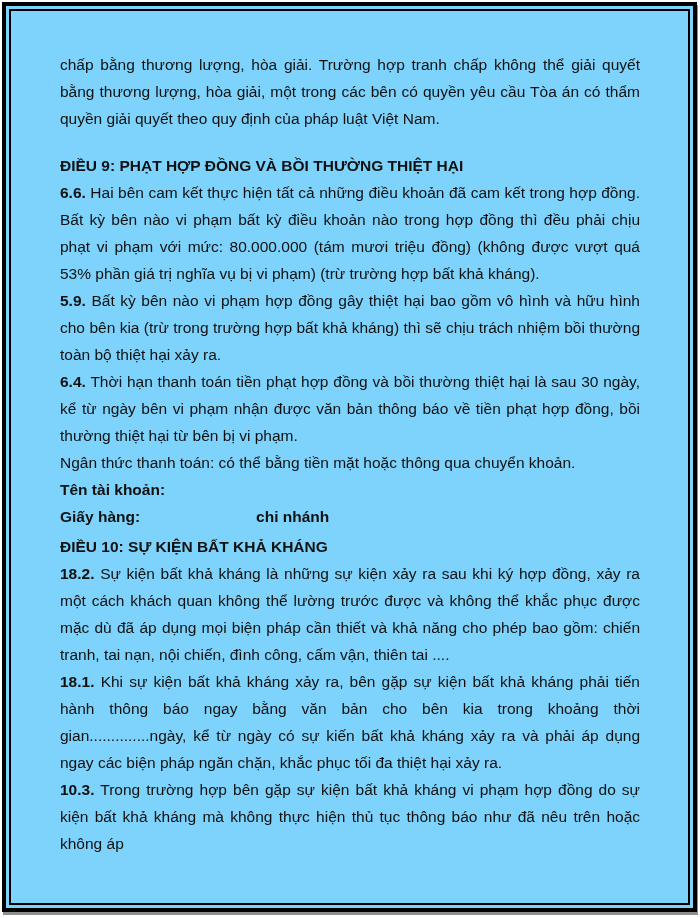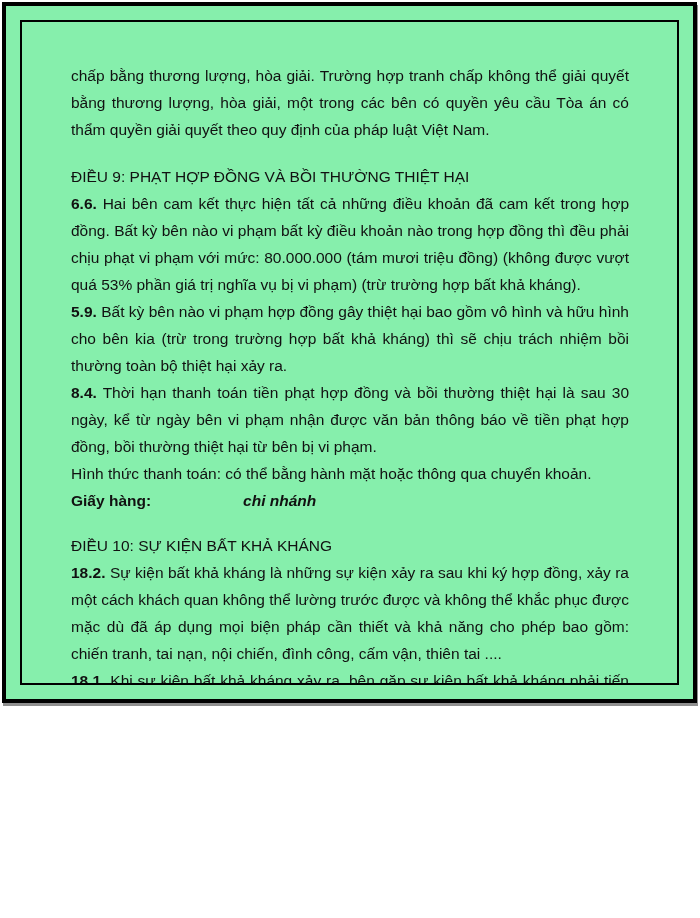--- a/index.html
+++ b/index.html
@@ -9,24 +9,24 @@
     width: 700px;
     height: 918px;
     overflow: hidden;
   }
   .page-frame {
     box-sizing: border-box;
     position: absolute;
     left: 2px;
     top: 2px;
     width: 695px;
-    height: 701px;
+    height: 910px;
     border: 4px solid #000000;
-    padding: 14px;
-    background: #86efac;
+    padding: 3px;
+    background: #7dd3fc;
     box-shadow: 1px 3px 0 #8f8f8f;
   }
   .page-inner {
     box-sizing: border-box;
     width: 100%;
     height: 100%;
     border: 2px solid #000000;
     padding: 40px 48px 20px 49px;
     overflow: hidden;
   }
@@ -34,58 +34,58 @@
     font-family: "Liberation Sans", "DejaVu Sans", sans-serif;
     font-size: 15.5px;
     line-height: 27px;
     color: #111111;
     text-align: justify;
   }
   .content p {
     margin: 0;
   }
   p.heading {
-    font-weight: normal;
+    font-weight: bold;
     text-align: left;
   }
   p.heading-9  { margin-top: 20px; }
-  p.heading-10 { margin-top: 18px; }
+  p.heading-10 { margin-top: 3px; }
   .num { font-weight: bold; }
   p.account-line {
     font-weight: bold;
     text-align: left;
   }
   .branch-label {
     font-weight: bold;
-    margin-left: 92px;
-    font-style: italic;
+    margin-left: 116px;
   }
 </style>
 </head>
 <body>
 
 <div class="page-frame">
   <div class="page-inner">
     <div class="content">
 
       <p>chấp bằng thương lượng, hòa giải. Trường hợp tranh chấp không thể giải quyết bằng thương lượng, hòa giải, một trong các bên có quyền yêu cầu Tòa án có thẩm quyền giải quyết theo quy định của pháp luật Việt Nam.</p>
 
       <p class="heading heading-9">ĐIỀU 9: PHẠT HỢP ĐỒNG VÀ BỒI THƯỜNG THIỆT HẠI</p>
 
       <p><span class="num">6.6.</span>
         <span>Hai bên cam kết thực hiện tất cả những điều khoản đã cam kết trong hợp đồng. Bất kỳ bên nào vi phạm bất kỳ điều khoản nào trong hợp đồng thì đều phải chịu phạt vi phạm với mức: 80.000.000 (tám mươi triệu đồng) (không được vượt quá 53% phần giá trị nghĩa vụ bị vi phạm) (trừ trường hợp bất khả kháng).</span></p>
 
       <p><span class="num">5.9.</span>
         <span>Bất kỳ bên nào vi phạm hợp đồng gây thiệt hại bao gồm vô hình và hữu hình cho bên kia (trừ trong trường hợp bất khả kháng) thì sẽ chịu trách nhiệm bồi thường toàn bộ thiệt hại xảy ra.</span></p>
 
-      <p><span class="num">8.4.</span>
+      <p><span class="num">6.4.</span>
         <span>Thời hạn thanh toán tiền phạt hợp đồng và bồi thường thiệt hại là sau 30 ngày, kể từ ngày bên vi phạm nhận được văn bản thông báo về tiền phạt hợp đồng, bồi thường thiệt hại từ bên bị vi phạm.</span></p>
 
-      <p>Hình thức thanh toán: có thể bằng hành mặt hoặc thông qua chuyển khoản.</p>
+      <p>Ngân thức thanh toán: có thể bằng tiền mặt hoặc thông qua chuyển khoản.</p>
 
+      <p class="account-line">Tên tài khoản:</p>
       <p class="account-line"><span>Giấy hàng:</span><span class="branch-label">chi nhánh</span></p>
 
       <p class="heading heading-10">ĐIỀU 10: SỰ KIỆN BẤT KHẢ KHÁNG</p>
 
       <p><span class="num">18.2.</span>
         <span>Sự kiện bất khả kháng là những sự kiện xảy ra sau khi ký hợp đồng, xảy ra một cách khách quan không thể lường trước được và không thể khắc phục được mặc dù đã áp dụng mọi biện pháp cần thiết và khả năng cho phép bao gồm: chiến tranh, tai nạn, nội chiến, đình công, cấm vận, thiên tai ....</span></p>
 
       <p><span class="num">18.1.</span>
         <span>Khi sự kiện bất khả kháng xảy ra, bên gặp sự kiện bất khả kháng phải tiến hành thông báo ngay bằng văn bản cho bên kia trong khoảng thời gian..............ngày, kể từ ngày có sự kiến bất khả kháng xảy ra và phải áp dụng ngay các biện pháp ngăn chặn, khắc phục tối đa thiệt hại xảy ra.</span></p>
 

